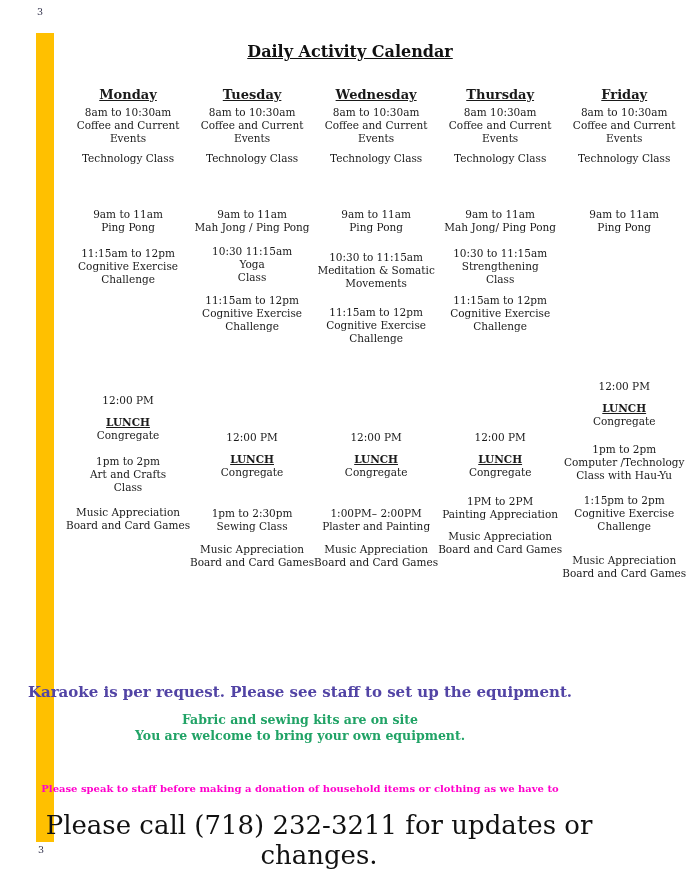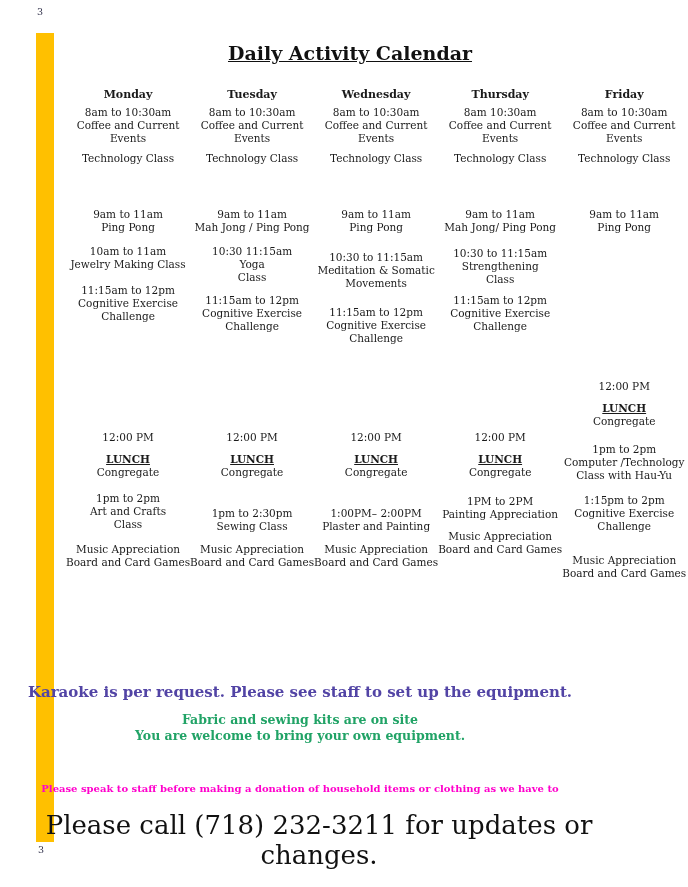--- a/index.html
+++ b/index.html
@@ -7,29 +7,29 @@
     width:688px; height:887px; background:#ffffff; position:relative;
     font-family:"DejaVu Serif", "Liberation Serif", serif;
     color:#1a1a1a; overflow:hidden;
   }
   .page-number { position:absolute; font-size:9.5px; color:#33334d; }
   .page-number.top { left:37px; top:6px; }
   .page-number.bottom { left:38px; top:844px; }
   .accent-bar { position:absolute; left:36px; top:33px; width:18px; height:809px; }
   .doc-title {
     position:absolute; top:42px; left:12px; width:676px; text-align:center;
-    font-size:19px; font-weight:bold; text-decoration:underline; color:#111;
+    font-size:16px; font-weight:bold; text-decoration:underline; color:#111;
   }
   .calendar-grid {
     position:absolute; top:88px; left:66px; width:596px;
     display:grid; grid-template-columns:repeat(5, 1fr);
   }
   .day-col { display:flex; flex-direction:column; align-items:center; }
   .day-header {
-    font-size:11px; line-height:13px; font-weight:bold; 
+    font-size:13px; line-height:13px; font-weight:bold; text-decoration:underline;
     margin-bottom:5px; white-space:nowrap;
   }
   .block { text-align:center; }
   .line { font-size:10.5px; line-height:13px; white-space:nowrap; }
   .line.lunch { font-weight:bold; text-decoration:underline; }
   .note { position:absolute; left:0; width:600px; text-align:center; font-weight:bold; }
   .note-karaoke { top:683px; font-size:15px; }
   .note-sewing  { top:712px; font-size:12.5px; line-height:16px; }
   .note-donation{ top:783px; font-size:10px; }
   .footer-phone {
@@ -53,24 +53,20 @@
         <div class="line">Coffee and Current</div>
         <div class="line">Events</div>
       </div>
       <div class="block" style="margin-top: 7px;">
         <div class="line">Technology Class</div>
       </div>
       <div class="block" style="margin-top: 43px;">
         <div class="line">9am to 11am</div>
         <div class="line">Ping Pong</div>
       </div>
-      <div class="block" style="margin-top: 11px;">
-        <div class="line">10am to 11am</div>
-        <div class="line">Jewelry Making Class</div>
-      </div>
       <div class="block" style="margin-top: 13px;">
         <div class="line">11:15am to 12pm</div>
         <div class="line">Cognitive Exercise</div>
         <div class="line">Challenge</div>
       </div>
       <div class="block" style="margin-top: 108px;">
         <div class="line">12:00 PM</div>
       </div>
       <div class="block" style="margin-top: 9px;">
         <div class="line lunch">LUNCH</div>

